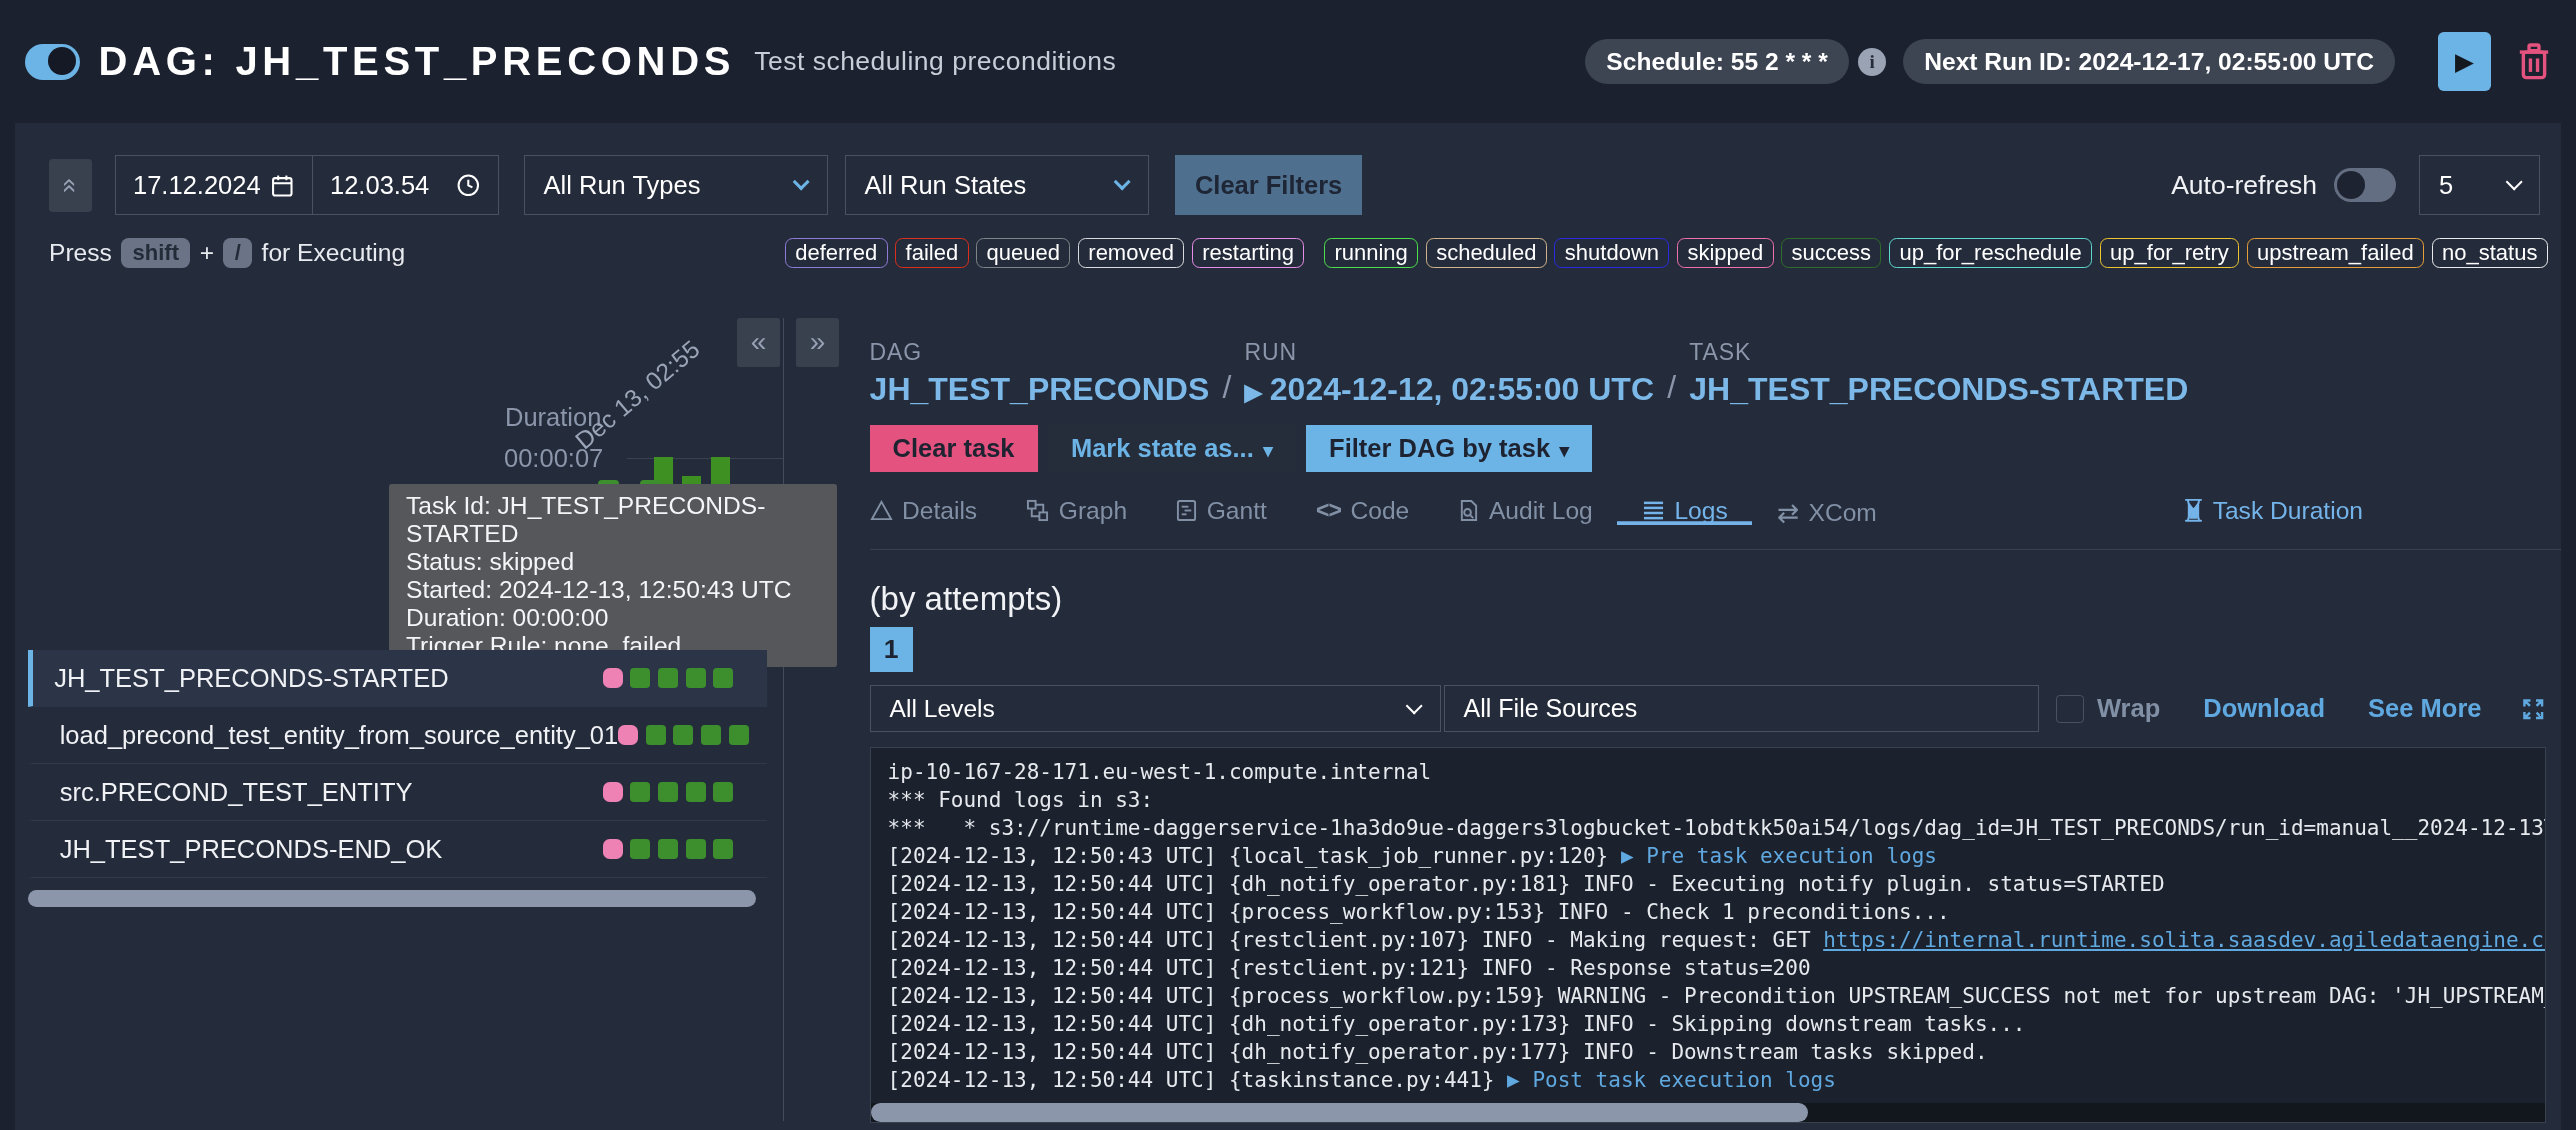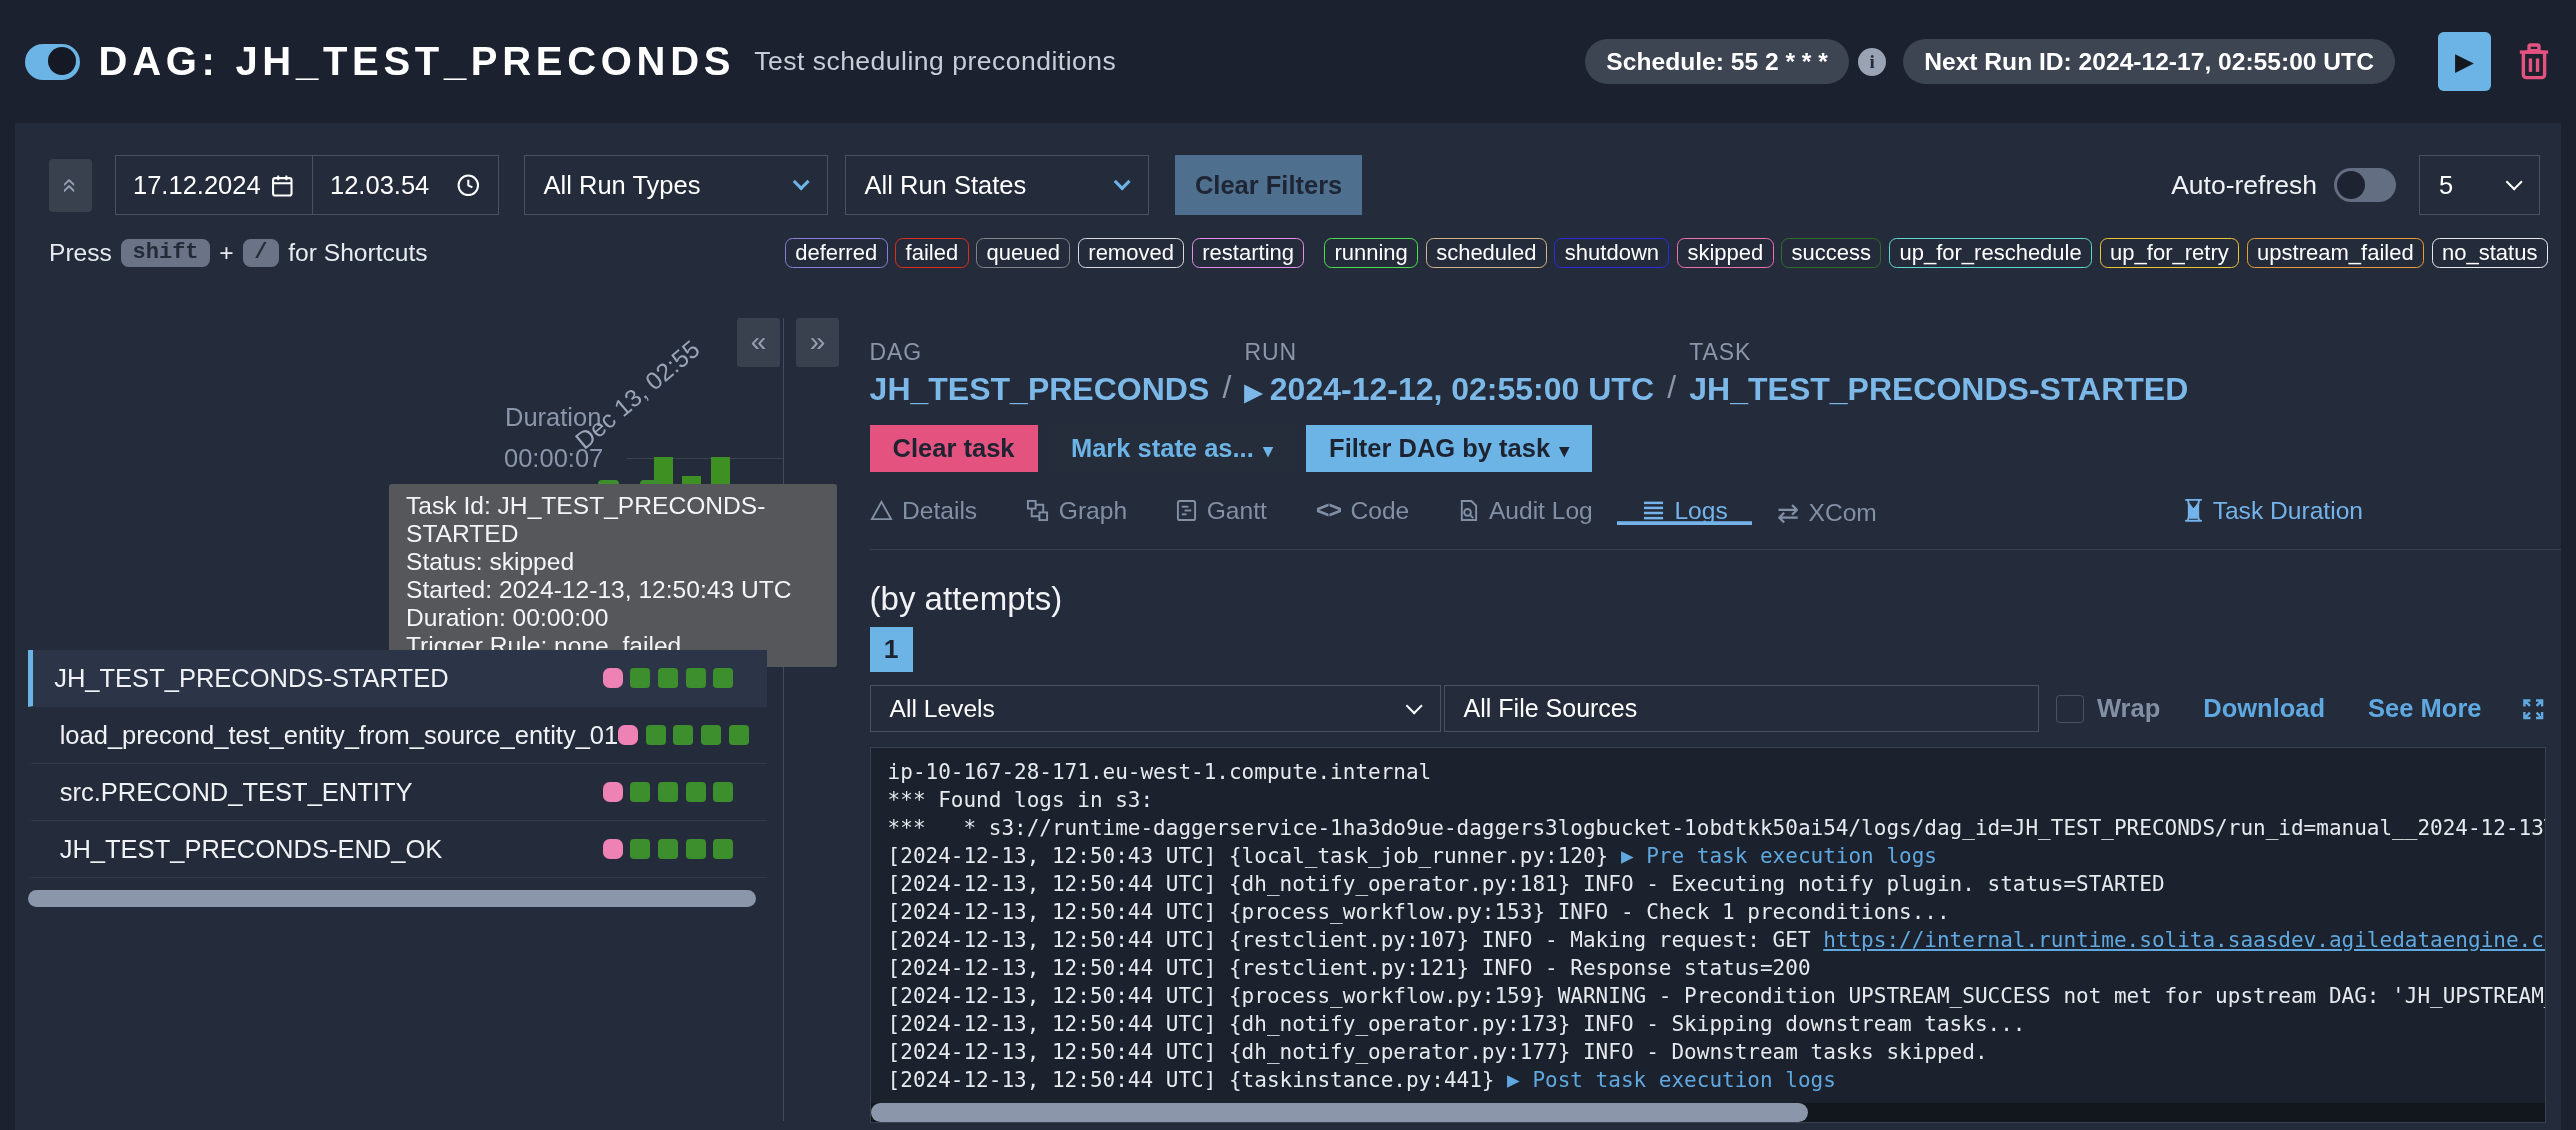--- a/index.html
+++ b/index.html
@@ -46,21 +46,21 @@
   .clear-filters{margin-left:26.5px;width:187px;height:60px;background:#4e6f8e;border:none;color:#1e2635;
                  font-size:25.5px;font-weight:600;font-family:inherit;cursor:pointer}
   .autorefresh{margin-left:auto;display:flex;align-items:center}
   .autorefresh .lbl{font-size:26.5px;color:#f0f2f5}
   .switch{margin-left:17px;width:62px;height:34px;border-radius:17px;background:#646e82;position:relative;cursor:pointer}
   .switch .knob{position:absolute;top:2.8px;left:2.8px;width:28px;height:28px;border-radius:50%;background:#1d2330}
   .sel.interval{margin-left:23px;width:121px;height:60px}
   
   .legend-row{position:absolute;top:115px;left:34px;right:13.2px;display:flex;align-items:center;justify-content:space-between}
   .shortcut{font-size:24.6px;color:#e8ebf0;display:flex;align-items:center;gap:9.4px;white-space:nowrap}
-  .kbd{background:#6b7487;color:#242b38;border-radius:7.6px;padding:1.9px 11.3px;font-family:Liberation Mono, monospace;
+  .kbd{background:#6b7487;color:#242b38;border-radius:7.6px;padding:1.9px 11.3px;font-family:Liberation Sans, sans-serif;
        font-size:22px;font-weight:bold}
   .badges{display:flex;gap:7.6px}
   .badge{border:1.9px solid #888;border-radius:7.6px;padding:0.9px 9.4px;font-size:22px;color:#fff;white-space:nowrap}
   
   .split{position:absolute;top:189px;left:0;right:0;bottom:0}
   .divider{position:absolute;left:768px;top:5.7px;bottom:9.4px;width:0.9px;background:#434b5c}
   .pane-btn{position:absolute;top:5.7px;width:43px;height:49px;background:#39414f;border:none;border-radius:2.8px;
             color:#97a1b4;font-size:28px;cursor:pointer}
   .pane-btn.left{left:722px}.pane-btn.right{left:781px}
   
@@ -199,21 +199,21 @@
       </div>
     </div>
   </div>
 
   <div class="legend-row">
     <div class="shortcut">
       <span>Press</span>
       <span class="kbd">shift</span>
       <span>+</span>
       <span class="kbd">/</span>
-      <span>for Shortcuts</span>
+      <span>for Executing</span>
     </div>
     <div class="badges">
       <span class="badge" style="border-color: rgb(142, 124, 216);">deferred</span>
       <span class="badge" style="border-color: rgb(221, 46, 28);">failed</span>
       <span class="badge" style="border-color: rgb(127, 132, 137);">queued</span>
       <span class="badge" style="border-color: rgb(217, 219, 222);">removed</span>
       <span class="badge" style="border-color: rgb(231, 140, 231);">restarting</span>
       <span class="badge" style="border-color: rgb(76, 224, 76); margin-left: 12px;">running</span>
       <span class="badge" style="border-color: rgb(210, 180, 140);">scheduled</span>
       <span class="badge" style="border-color: rgb(42, 42, 224);">shutdown</span>

